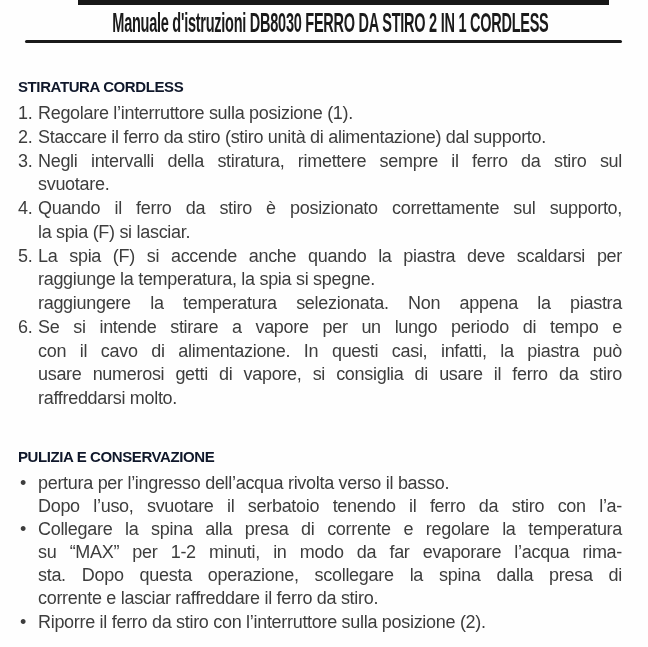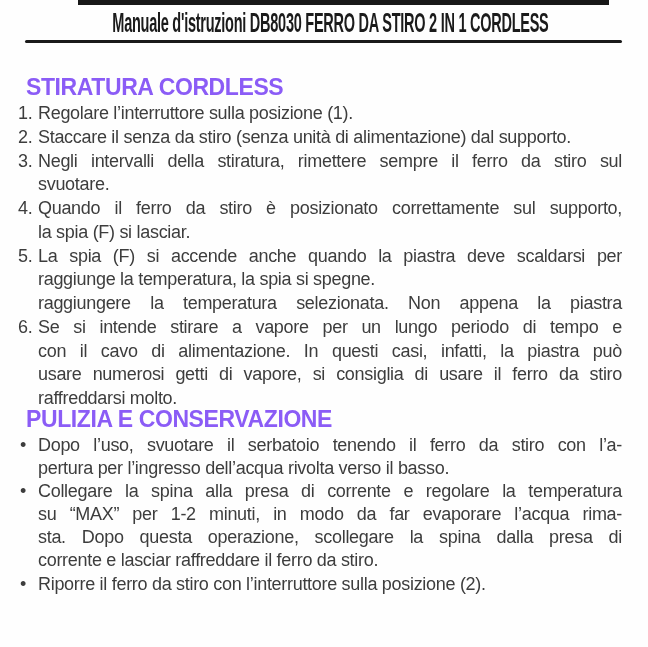--- a/index.html
+++ b/index.html
@@ -43,27 +43,27 @@
   .content {
     position: absolute;
     left: 18px; top: 0;
     width: 604px;
     color: #3d3d3d;
     font-size: 18px;
     letter-spacing: -0.3px;
   }
   section { position: absolute; left: 0; width: 604px; }
   section.s0 { top: 76px; }
-  section.s1 { top: 408px; }
+  section.s1 { top: 446px; }
   h2 {
-    margin: 0 0 4px 8px;
-    font-size: 23px;
+    margin: 0 0 4px 0;
+    font-size: 15px;
     line-height: 22px;
     letter-spacing: -0.4px;
-    color: #8b5cf6;
+    color: #0f172a;
     font-weight: bold;
   }
   .item { display: flex; }
   .s0 .item, .s0 .line { line-height: 23.75px; }
   .s1 .item, .s1 .line { line-height: 23.1px; }
   .marker { flex: 0 0 20px; width: 20px; }
   .bullet .marker { padding-left: 2px; box-sizing: border-box; }
   .lines { flex: 1; min-width: 0; }
   .line.just { text-align: justify; text-align-last: justify; }
 </style>
@@ -83,21 +83,21 @@
       <div class="list numbered">
           <div class="item">
             <span class="marker">1.</span>
             <div class="lines">
               <div class="line">Regolare l’interruttore sulla posizione (1).</div>
             </div>
           </div>
           <div class="item">
             <span class="marker">2.</span>
             <div class="lines">
-              <div class="line">Staccare il senza da stiro (senza unità di alimentazione) dal supporto.</div>
+              <div class="line">Staccare il ferro da stiro (stiro unità di alimentazione) dal supporto.</div>
             </div>
           </div>
           <div class="item">
             <span class="marker">3.</span>
             <div class="lines">
               <div class="line just">Negli intervalli della stiratura, rimettere sempre il ferro da stiro sul</div>
               <div class="line">svuotare.</div>
             </div>
           </div>
           <div class="item">
@@ -125,22 +125,22 @@
             </div>
           </div>
         </div>
     </section>
     <section class="s1">
       <h2>PULIZIA E CONSERVAZIONE</h2>
       <div class="list bullet">
           <div class="item">
             <span class="marker">•</span>
             <div class="lines">
+              <div class="line">pertura per l’ingresso dell’acqua rivolta verso il basso.</div>
               <div class="line just">Dopo l’uso, svuotare il serbatoio tenendo il ferro da stiro con l’a-</div>
-              <div class="line">pertura per l’ingresso dell’acqua rivolta verso il basso.</div>
             </div>
           </div>
           <div class="item">
             <span class="marker">•</span>
             <div class="lines">
               <div class="line just">Collegare la spina alla presa di corrente e regolare la temperatura</div>
               <div class="line just">su “MAX” per 1-2 minuti, in modo da far evaporare l’acqua rima-</div>
               <div class="line just">sta. Dopo questa operazione, scollegare la spina dalla presa di</div>
               <div class="line">corrente e lasciar raffreddare il ferro da stiro.</div>
             </div>

